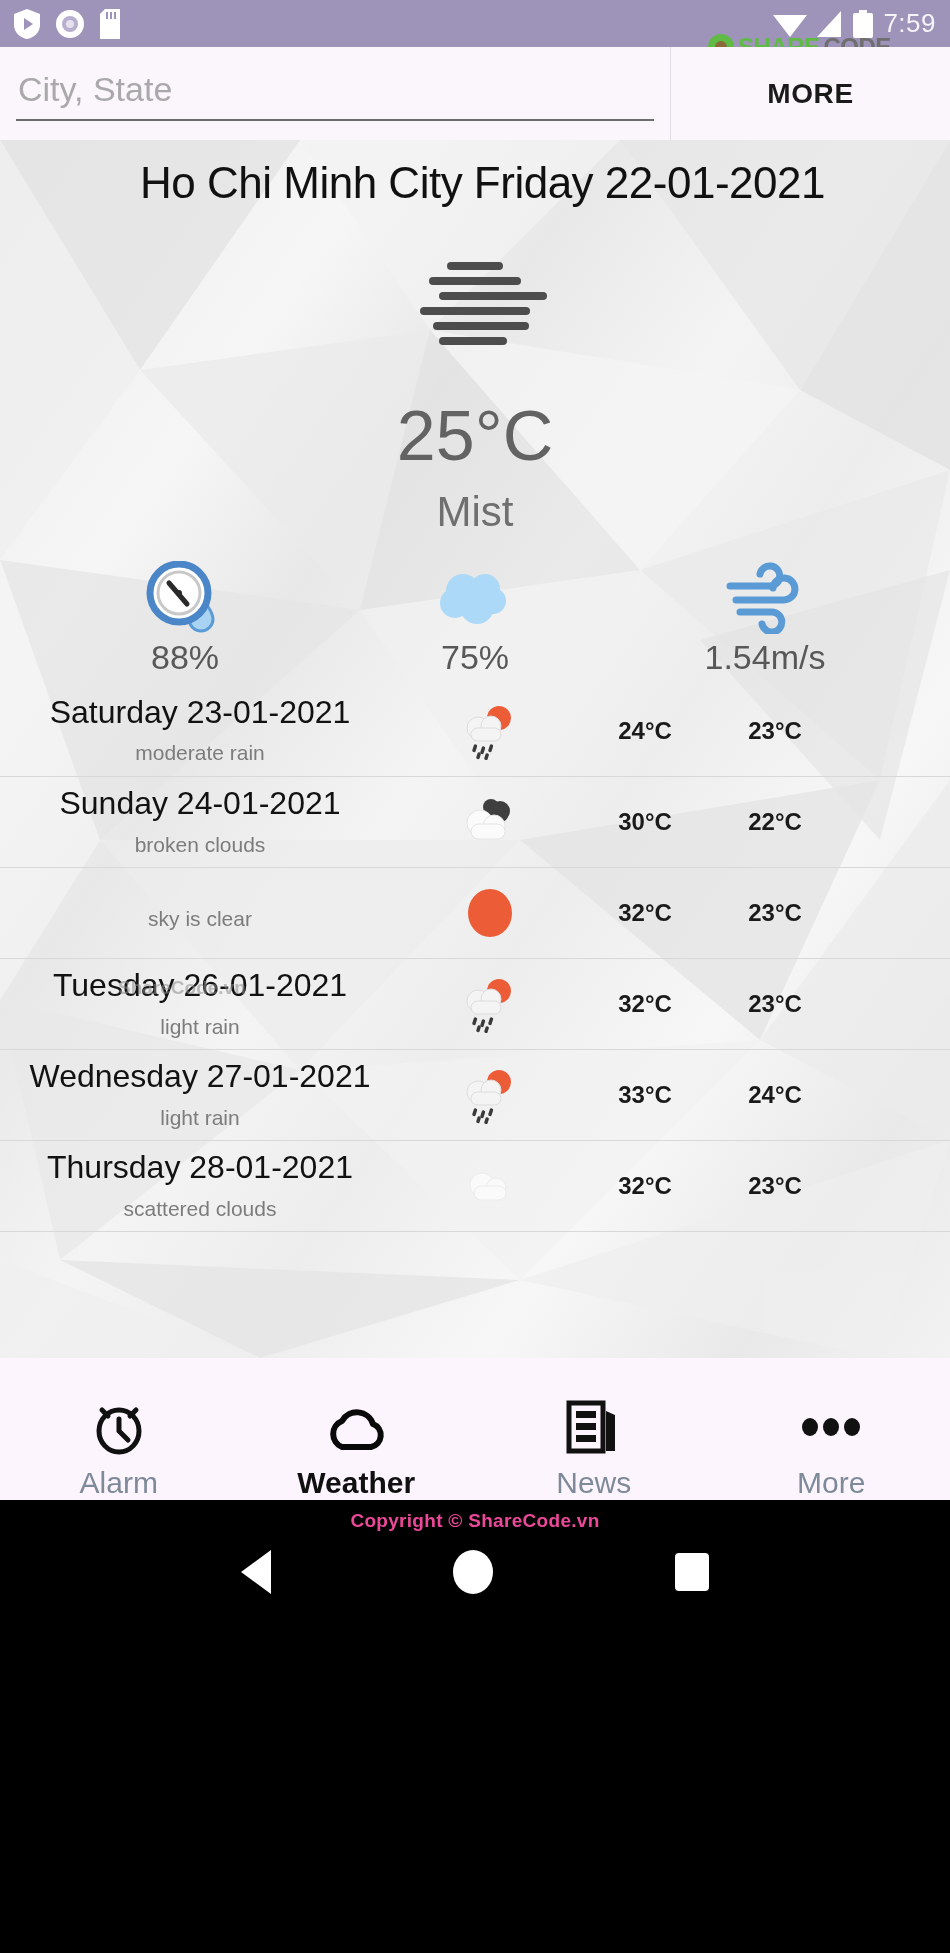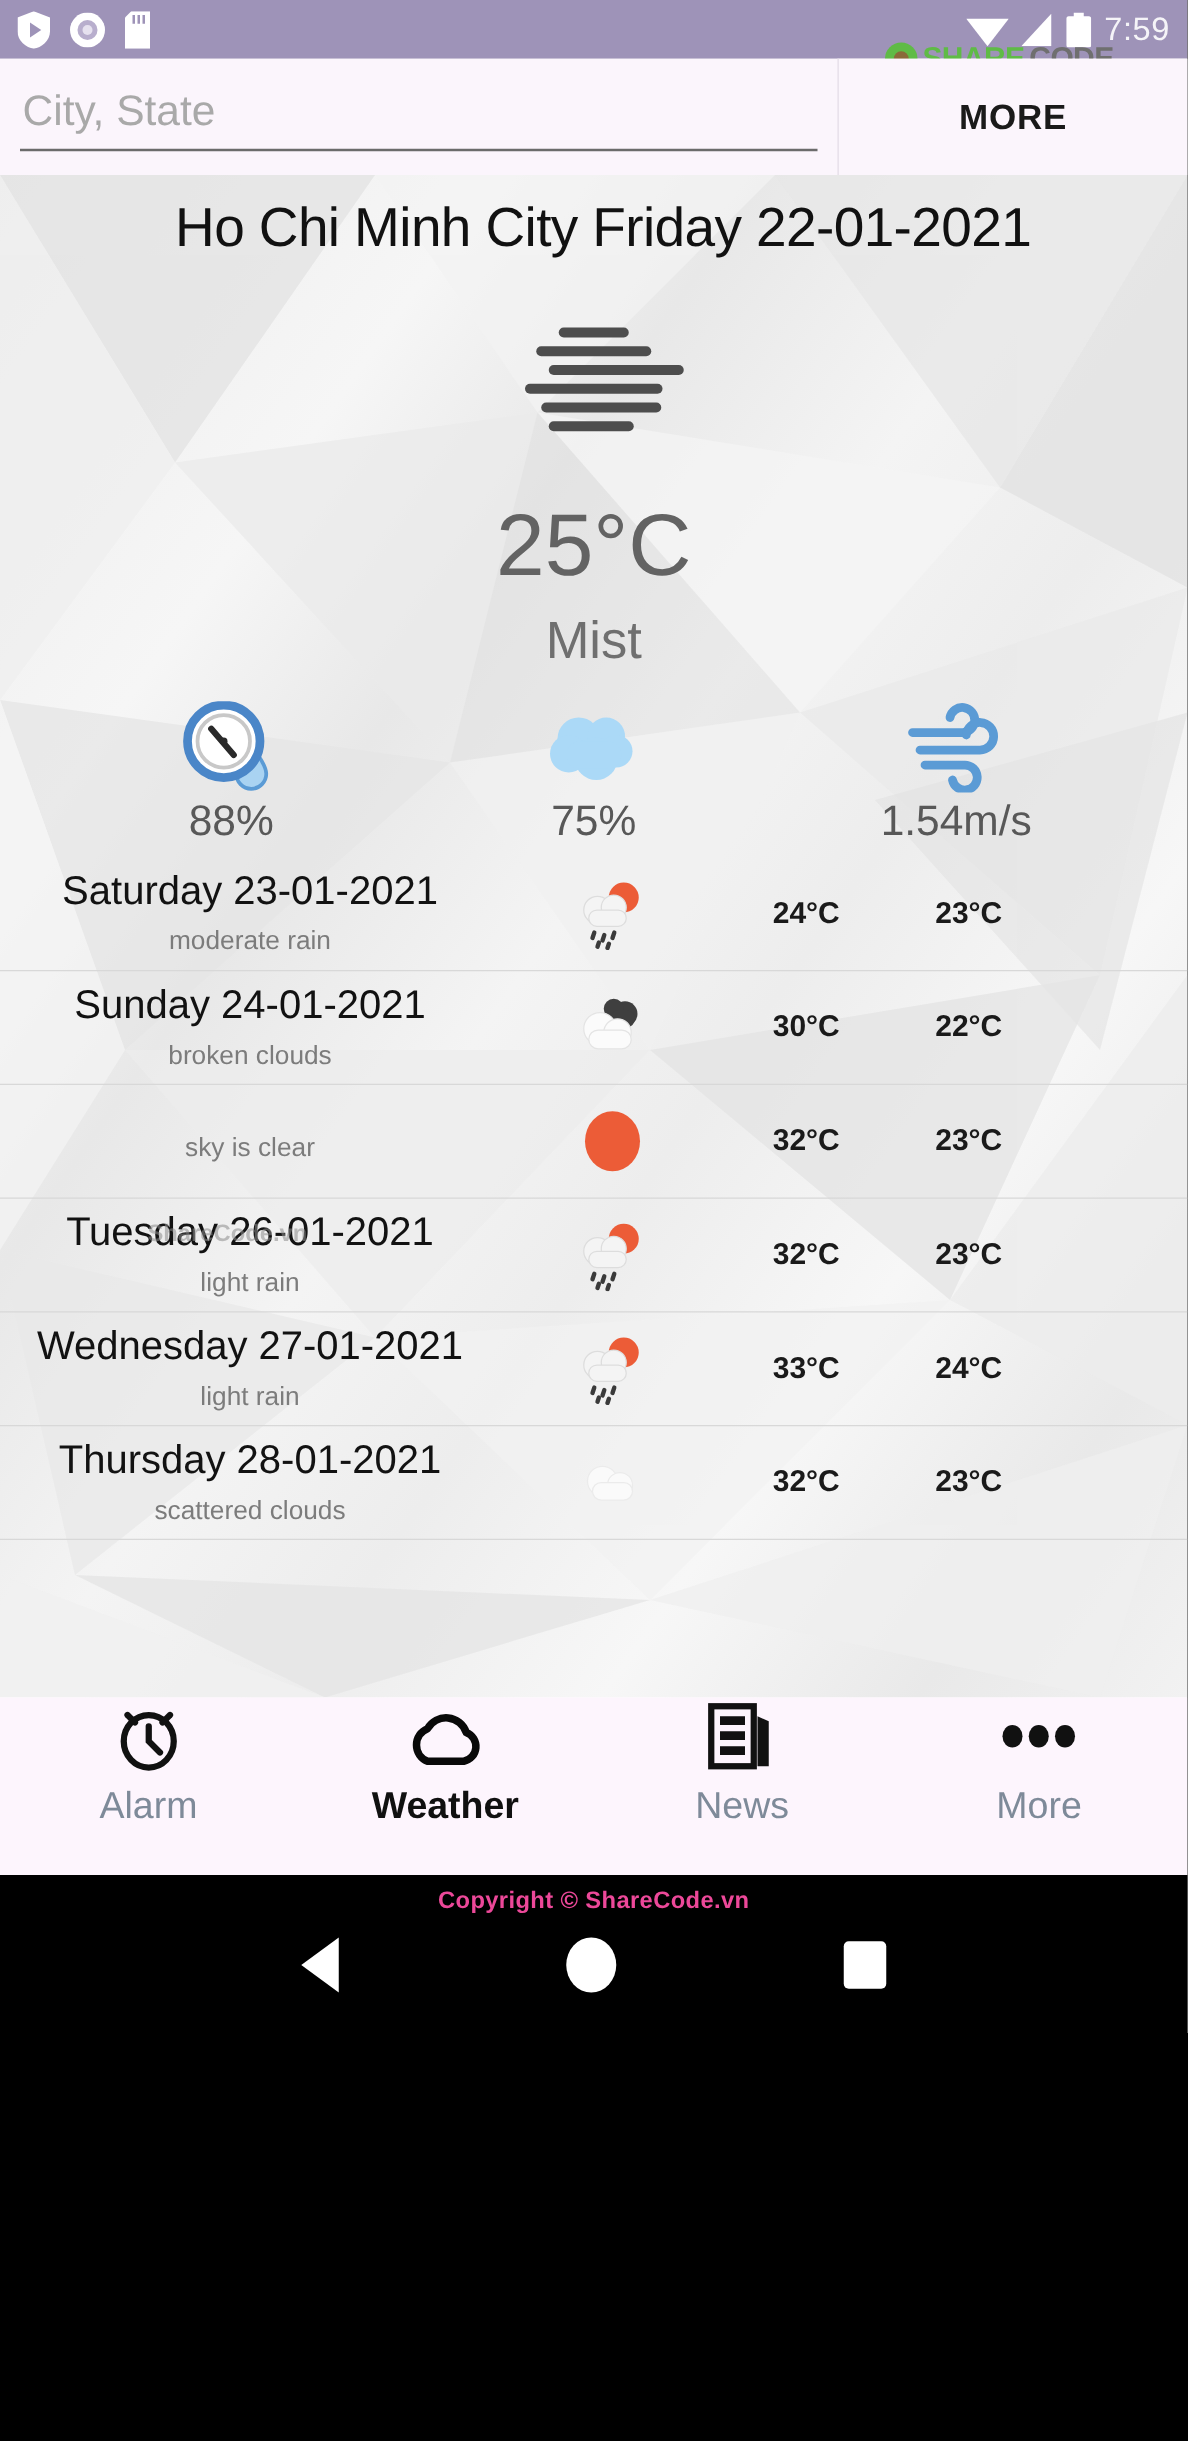--- a/index.html
+++ b/index.html
@@ -114,21 +114,21 @@
   .ftemp-lo { width: 130px; text-align: center; font-size: 24px; color: #1a1a1a; font-weight: bold; }
 
   .wm-small {
     position: absolute; color: rgba(140,140,140,.55);
     font-size: 19px; font-weight: bold; pointer-events: none;
   }
 
   
   .tabbar {
     position: absolute; top: 1358px; left: 0; width: 950px; height: 142px;
-    background: #fdf5fd; display: flex; align-items: flex-start;
+    background: #fdf5fd; display: flex; align-items: flex-end;
   }
   .tab { flex: 1; display: flex; flex-direction: column; align-items: center; cursor: pointer; }
   .tab-ico { height: 62px; display: flex; align-items: center; justify-content: center; }
   .tab-lbl { font-size: 30px; color: #7e8a99; margin-top: 8px; }
   .tab.active .tab-lbl { color: #101010; font-weight: bold; }
 
   
   .navbar {
     position: absolute; top: 1500px; left: 0; width: 950px; height: 453px;
     background: #000;

